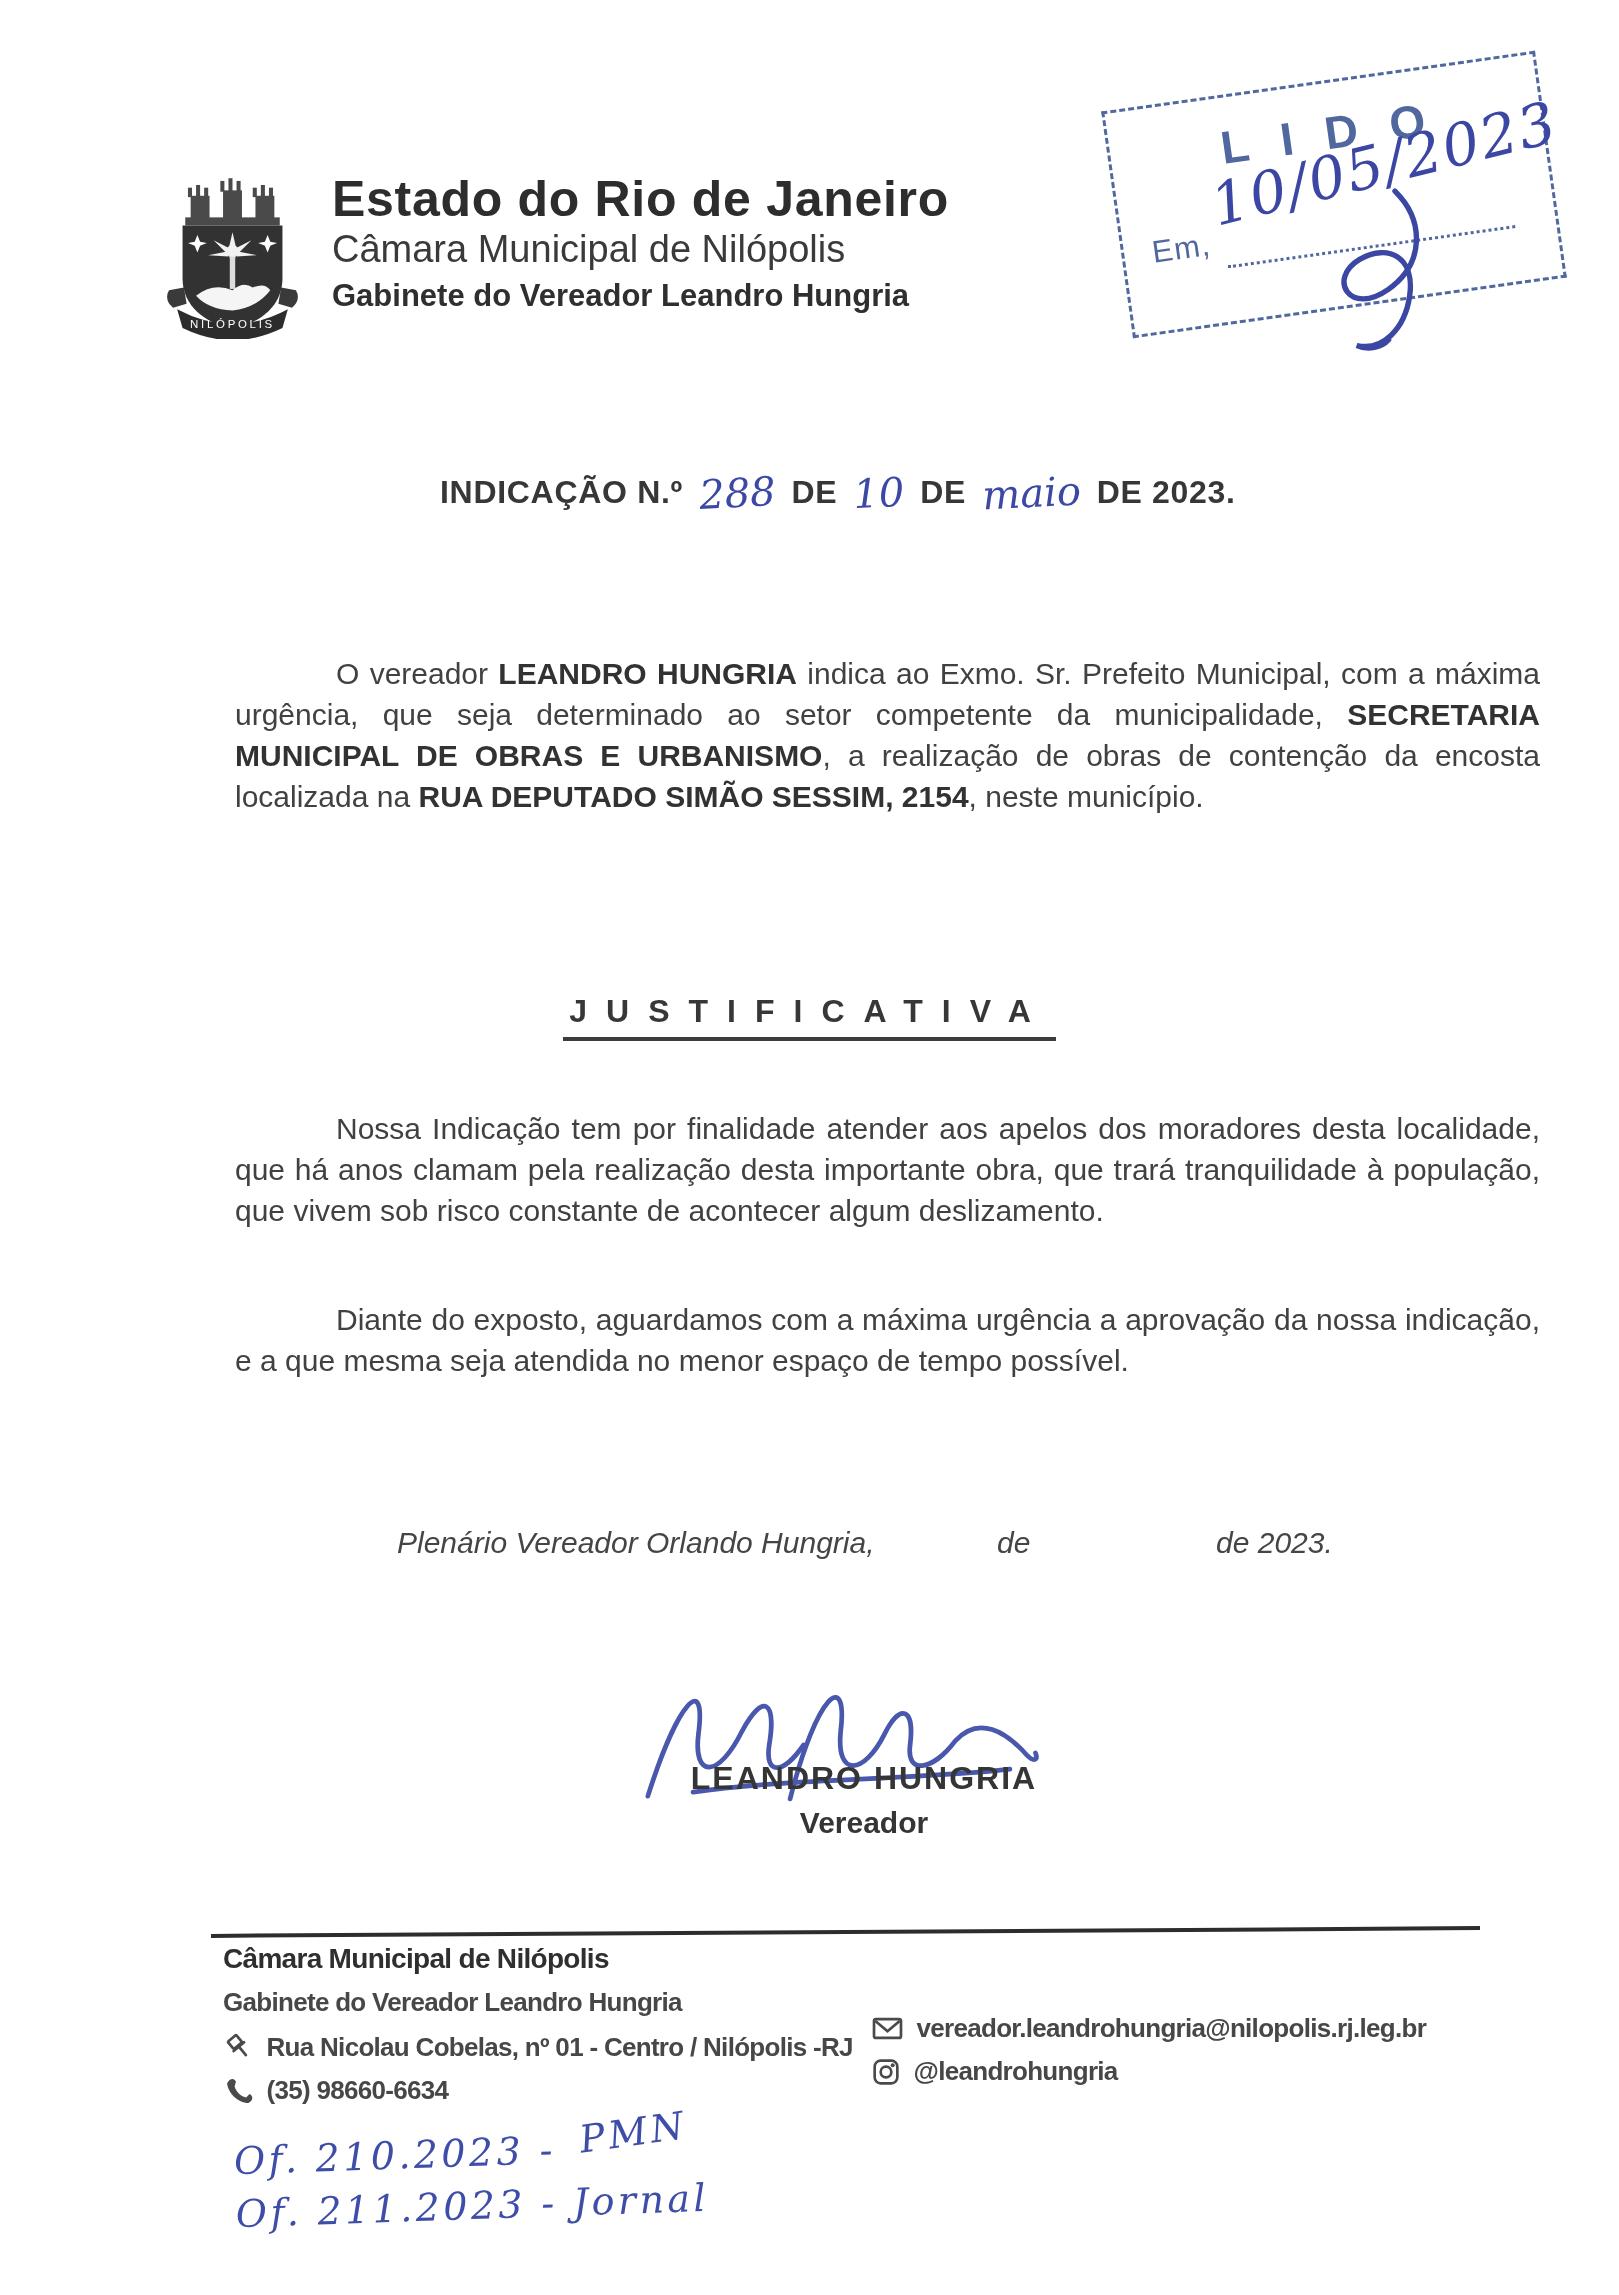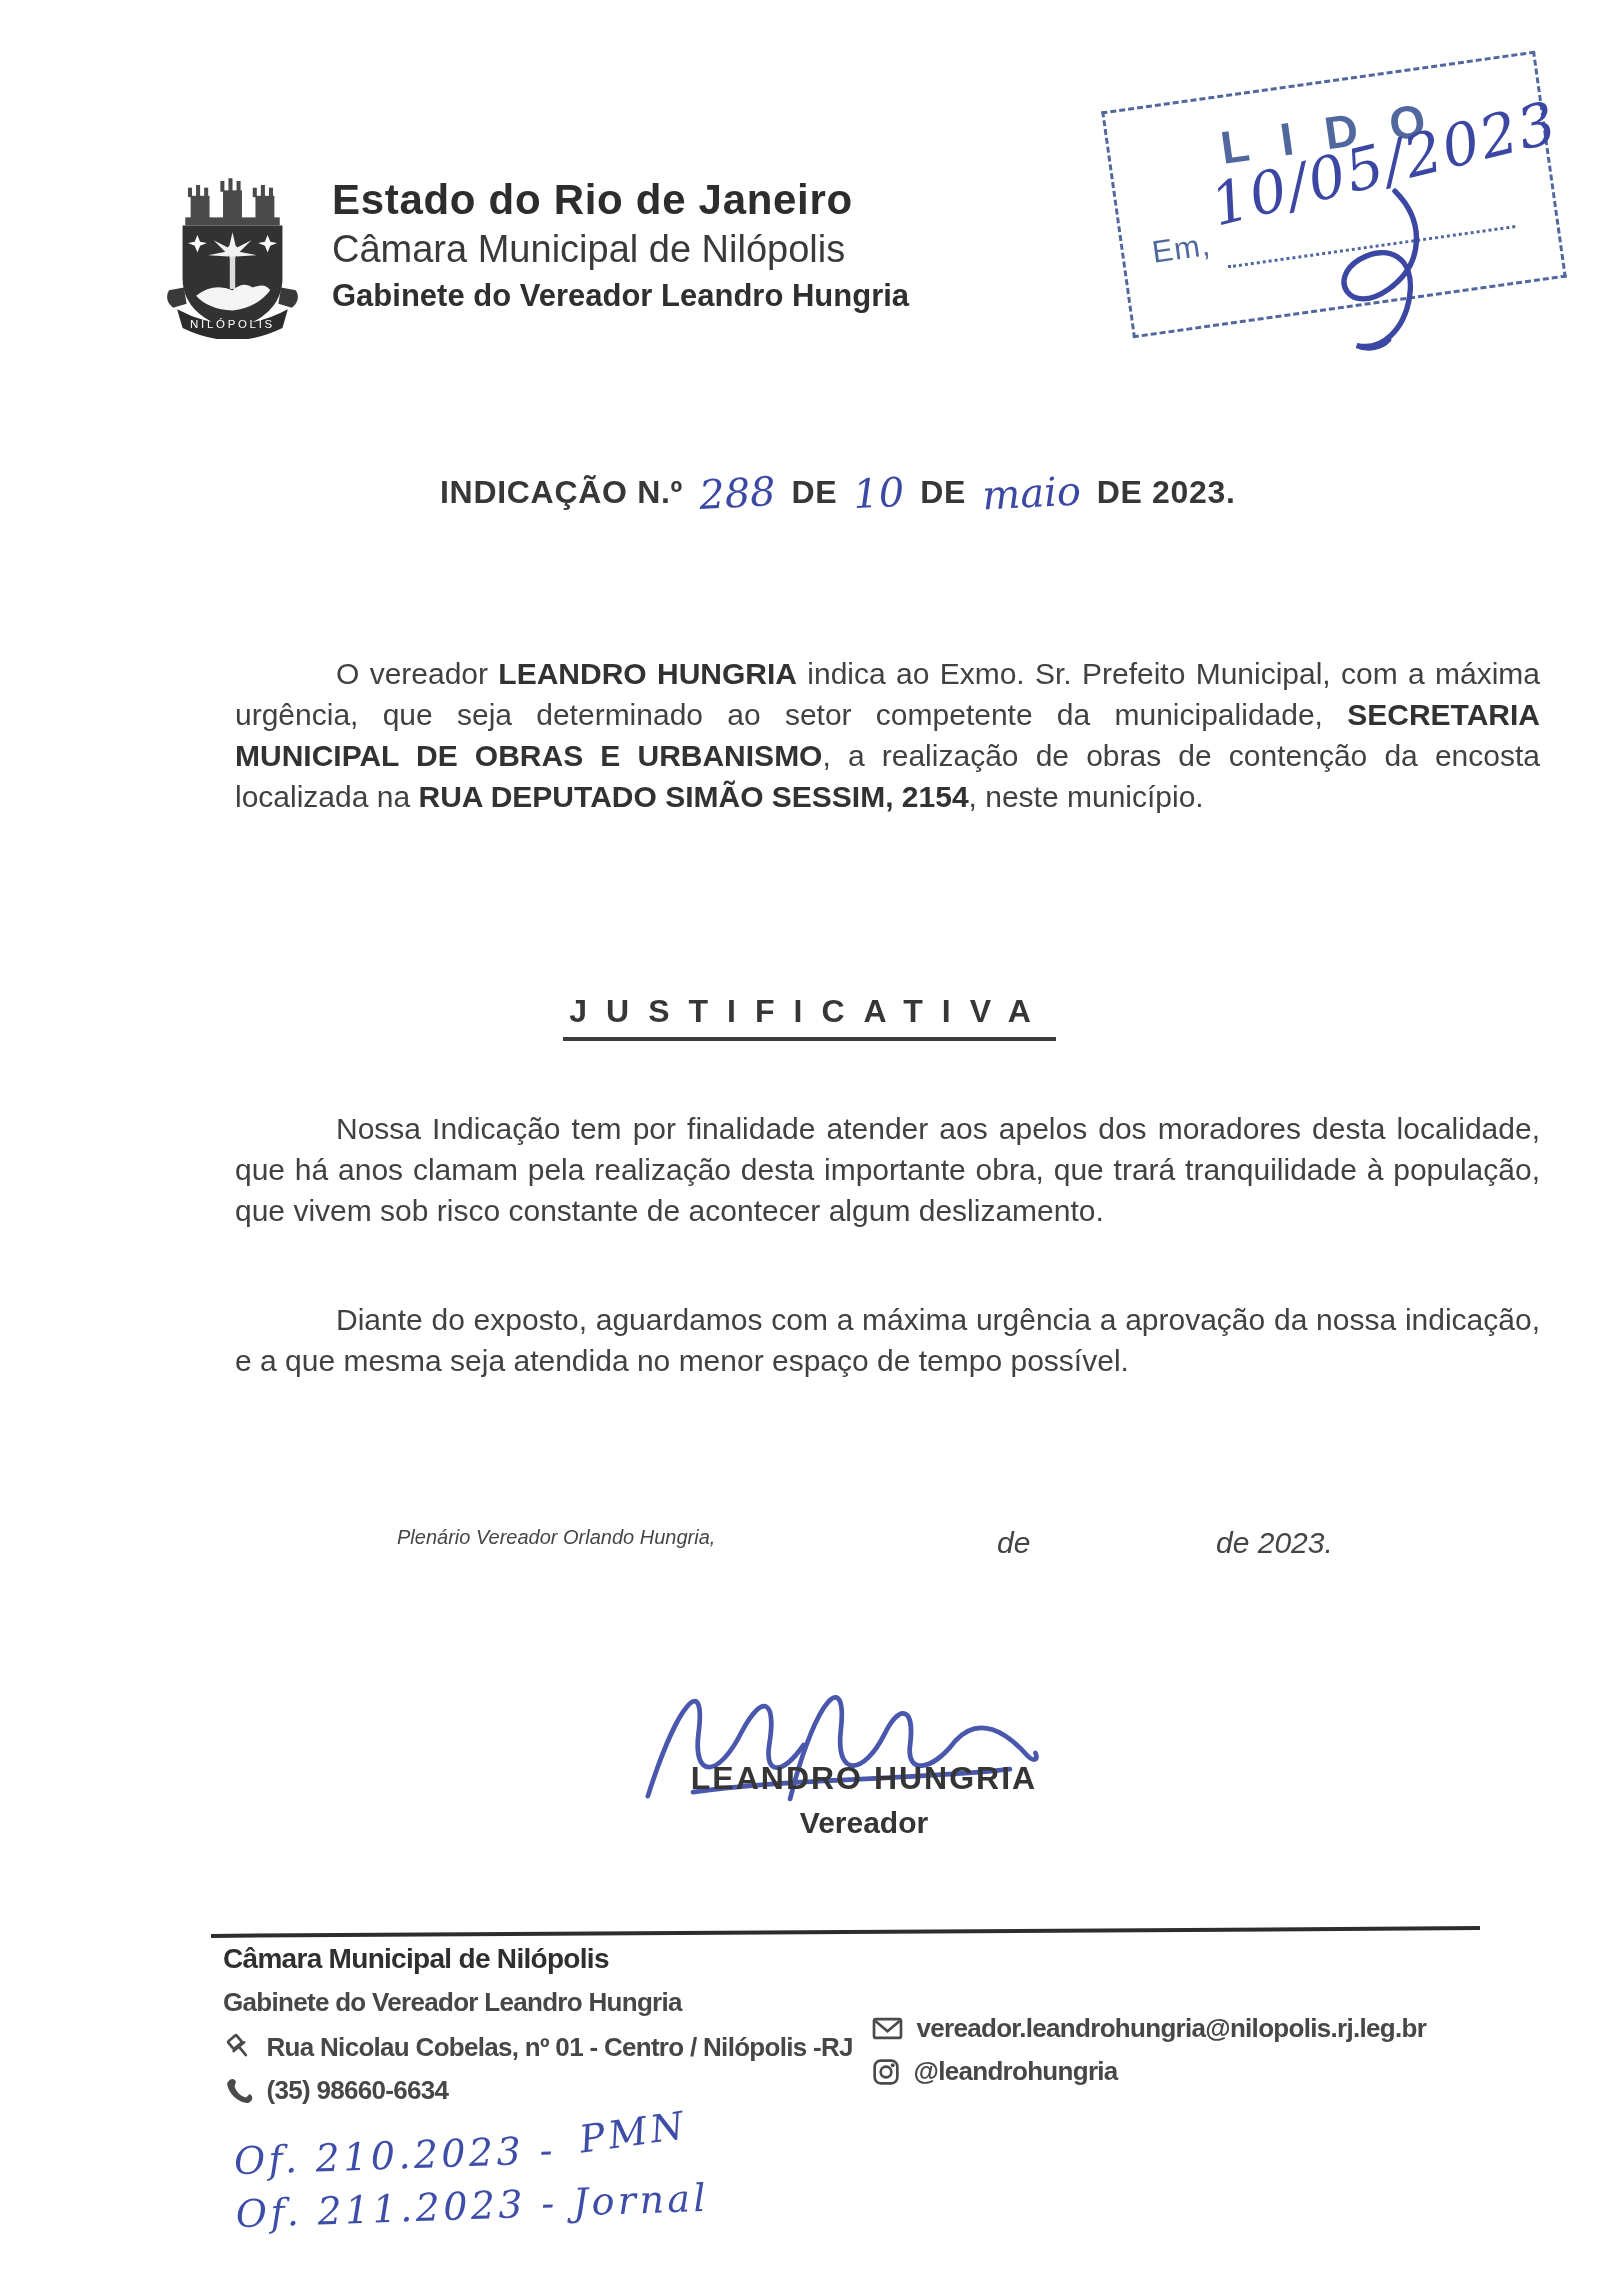--- a/index.html
+++ b/index.html
@@ -3,21 +3,21 @@
 <meta charset="utf-8">
 <style>
   html,body{margin:0;padding:0;background:#ffffff;}
   .page{
     position:relative;width:1619px;height:2295px;background:#ffffff;
     font-family:"Liberation Sans",sans-serif;color:#3f3f3f;overflow:hidden;
   }
   
   .crest{position:absolute;left:165px;top:170px;}
   .header-text{position:absolute;left:332px;top:174px;}
-  .h1{font-size:42px;font-weight:bold;color:#2d2d2d;line-height:51px;letter-spacing:0.7px;}
+  .h1{font-size:50px;font-weight:bold;color:#2d2d2d;line-height:51px;letter-spacing:0.7px;}
   .h2{font-size:38px;font-weight:normal;color:#3a3a3a;line-height:49px;}
   .h3{font-size:31px;font-weight:bold;color:#2f2f2f;line-height:43px;}
   
   .stamp{
     position:absolute;left:1115px;top:80px;width:432px;height:223px;
     border:3.4px dashed #51689f;transform:rotate(-8deg);color:#51689f;
   }
   .stamp-word{
     text-align:center;margin-top:23px;font-size:46px;font-weight:bold;
     letter-spacing:32px;padding-left:27px;color:#51689f;
@@ -44,21 +44,21 @@
   .para.indent{text-indent:101px;}
   .para strong{color:#323232;}
   .p1{top:653px;}
   .p2{top:1108px;}
   .p3{top:1299px;}
   .justif{position:absolute;left:0;top:993px;width:1619px;text-align:center;}
   .justif span{
     font-size:32px;font-weight:bold;color:#373737;letter-spacing:19px;
     border-bottom:4px solid #3c3c3c;padding:0 6.7px 8px 6.7px;
   }
-  .plenary-place{position:absolute;left:397px;top:1526px;font-size:20px;font-style:italic;color:#454545;}
+  .plenary-place{position:absolute;left:397px;top:1526px;font-size:30px;font-style:italic;color:#454545;}
   .plenary-de1{position:absolute;left:997px;top:1526px;font-size:30px;font-style:italic;color:#454545;}
   .plenary-de2{position:absolute;left:1216px;top:1526px;font-size:30px;font-style:italic;color:#454545;}
   
   .sig-svg{position:absolute;left:631px;top:1653px;overflow:visible;}
   .sig-name{
     position:absolute;left:675px;top:1760px;width:378px;text-align:center;
     font-size:32px;font-weight:bold;letter-spacing:2px;color:#353535;
   }
   .sig-role{
     position:absolute;left:675px;top:1806px;width:378px;text-align:center;

